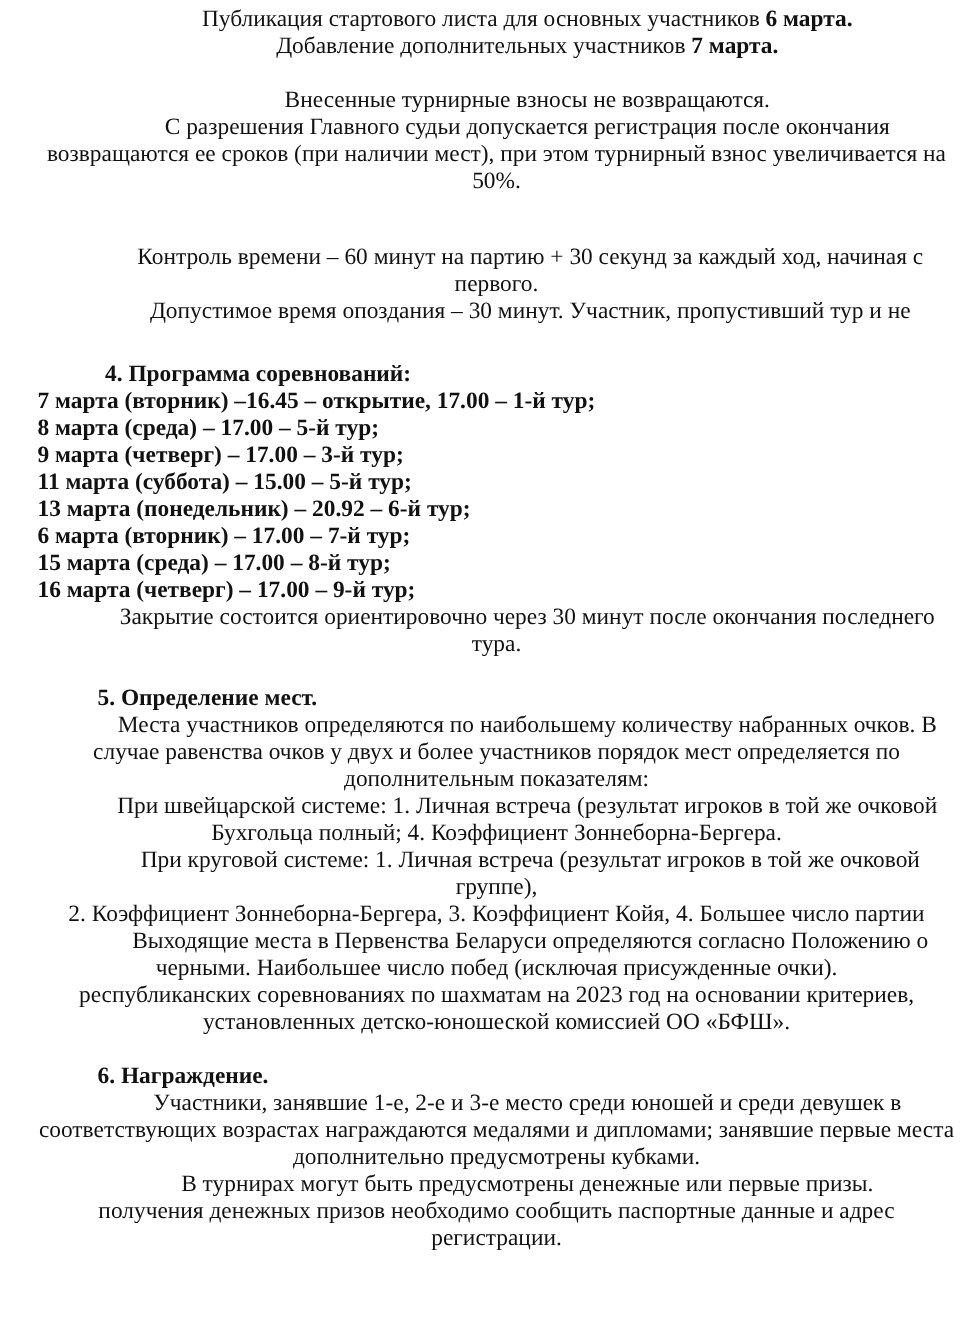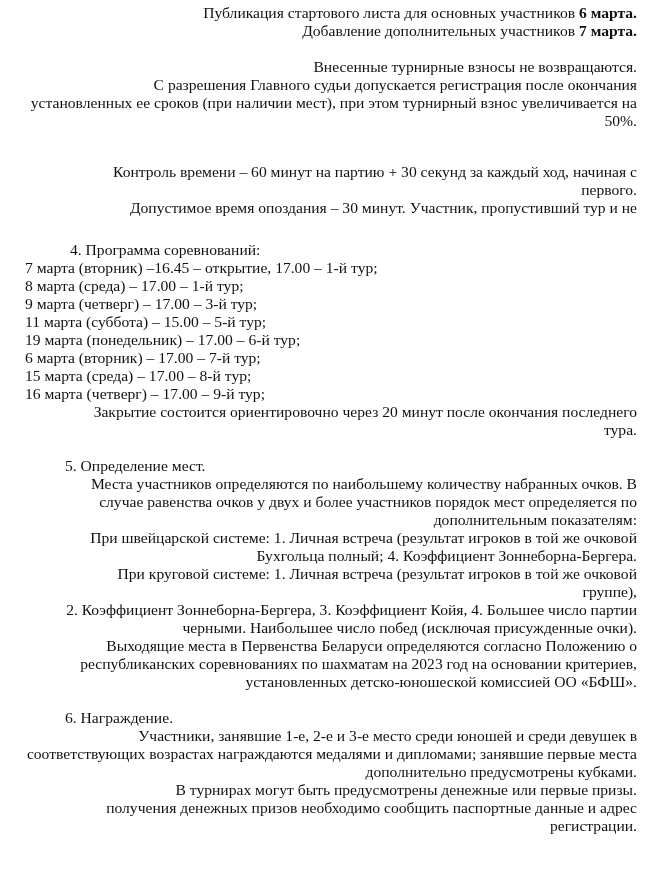--- a/index.html
+++ b/index.html
@@ -2,79 +2,79 @@
 <html><head>
 <meta charset="utf-8">
 <style>
   html, body { margin: 0; padding: 0; background: #ffffff; }
   body {
     width: 650px; height: 884px; overflow: hidden; position: relative;
     font-family: "Liberation Serif", "DejaVu Serif", serif;
     font-size: 15.6px; color: #111111; line-height: 18px;
   }
   .page { position: absolute; left: 25px; top: 4px; width: 612px; }
-  .p { margin: 0; text-align: right; }
+  .p { margin: 0; text-align: center; }
   .ind { text-indent: 41px; }
   .ind2 { text-indent: 45px; }
   .b { font-weight: bold; }
   .gap { height: 18px; }
   .gap-s { height: 15px; }
-  .head { padding-left: 45px; font-weight: normal; margin: 0; }
-  .sched { margin: 0; font-weight: normal; }
+  .head { padding-left: 45px; font-weight: bold; margin: 0; }
+  .sched { margin: 0; font-weight: bold; }
 </style>
 </head>
 <body>
 
 <div class="page">
 
   <p class="p ind"><span>Публикация стартового листа для основных участников </span><span class="b">6 марта.</span></p>
   <p class="p ind"><span>Добавление дополнительных участников </span><span class="b">7 марта.</span></p>
 
   <div class="gap"></div>
 
   <p class="p ind">Внесенные турнирные взносы не возвращаются.</p>
   <p class="p ind">С разрешения Главного судьи допускается регистрация после окончания</p>
-  <p class="p">установленных ее сроков (при наличии мест), при этом турнирный взнос увеличивается на</p>
+  <p class="p">возвращаются ее сроков (при наличии мест), при этом турнирный взнос увеличивается на</p>
   <p class="p">50%.</p>
 
   <div class="gap"></div>
   <div class="gap-s"></div>
 
   <p class="p ind2">Контроль времени – 60 минут на партию + 30 секунд за каждый ход, начиная с</p>
   <p class="p">первого.</p>
   <p class="p ind2">Допустимое время опоздания – 30 минут. Участник, пропустивший тур и не</p>
 
   <div class="gap"></div>
   <div class="gap-s" style="height:6px"></div>
 
   <p class="head">4. Программа соревнований:</p>
   <div>
     <p class="sched">7 марта (вторник) –16.45 – открытие, 17.00 – 1-й тур;</p>
-    <p class="sched">8 марта (среда) – 17.00 – 1-й тур;</p>
+    <p class="sched">8 марта (среда) – 17.00 – 5-й тур;</p>
     <p class="sched">9 марта (четверг) – 17.00 – 3-й тур;</p>
     <p class="sched">11 марта (суббота) – 15.00 – 5-й тур;</p>
-    <p class="sched">19 марта (понедельник) – 17.00 – 6-й тур;</p>
+    <p class="sched">13 марта (понедельник) – 20.92 – 6-й тур;</p>
     <p class="sched">6 марта (вторник) – 17.00 – 7-й тур;</p>
     <p class="sched">15 марта (среда) – 17.00 – 8-й тур;</p>
     <p class="sched">16 марта (четверг) – 17.00 – 9-й тур;</p>
   </div>
-  <p class="p ind">Закрытие состоится ориентировочно через 20 минут после окончания последнего тура.</p>
+  <p class="p ind">Закрытие состоится ориентировочно через 30 минут после окончания последнего тура.</p>
 
   <div class="gap"></div>
 
   <p class="head" style="padding-left:40px">5. Определение мест.</p>
   <p class="p ind">Места участников определяются по наибольшему количеству набранных очков. В</p>
   <p class="p">случае равенства очков у двух и более участников порядок мест определяется по</p>
   <p class="p">дополнительным показателям:</p>
   <p class="p ind">При швейцарской системе: 1. Личная встреча (результат игроков в той же очковой</p>
   <p class="p">Бухгольца полный; 4. Коэффициент Зоннеборна-Бергера.</p>
   <p class="p ind2">При круговой системе: 1. Личная встреча (результат игроков в той же очковой группе),</p>
   <p class="p">2. Коэффициент Зоннеборна-Бергера, 3. Коэффициент Койя, 4. Большее число партии</p>
+  <p class="p ind2">Выходящие места в Первенства Беларуси определяются согласно Положению о</p>
   <p class="p">черными. Наибольшее число побед (исключая присужденные очки).</p>
-  <p class="p ind2">Выходящие места в Первенства Беларуси определяются согласно Положению о</p>
   <p class="p">республиканских соревнованиях по шахматам на 2023 год на основании критериев,</p>
   <p class="p">установленных детско-юношеской комиссией ОО «БФШ».</p>
 
   <div class="gap"></div>
 
   <p class="head" style="padding-left:40px">6. Награждение.</p>
   <p class="p ind">Участники, занявшие 1-е, 2-е и 3-е место среди юношей и среди девушек в</p>
   <p class="p">соответствующих возрастах награждаются медалями и дипломами; занявшие первые места</p>
   <p class="p">дополнительно предусмотрены кубками.</p>
   <p class="p ind">В турнирах могут быть предусмотрены денежные или первые призы.</p>

